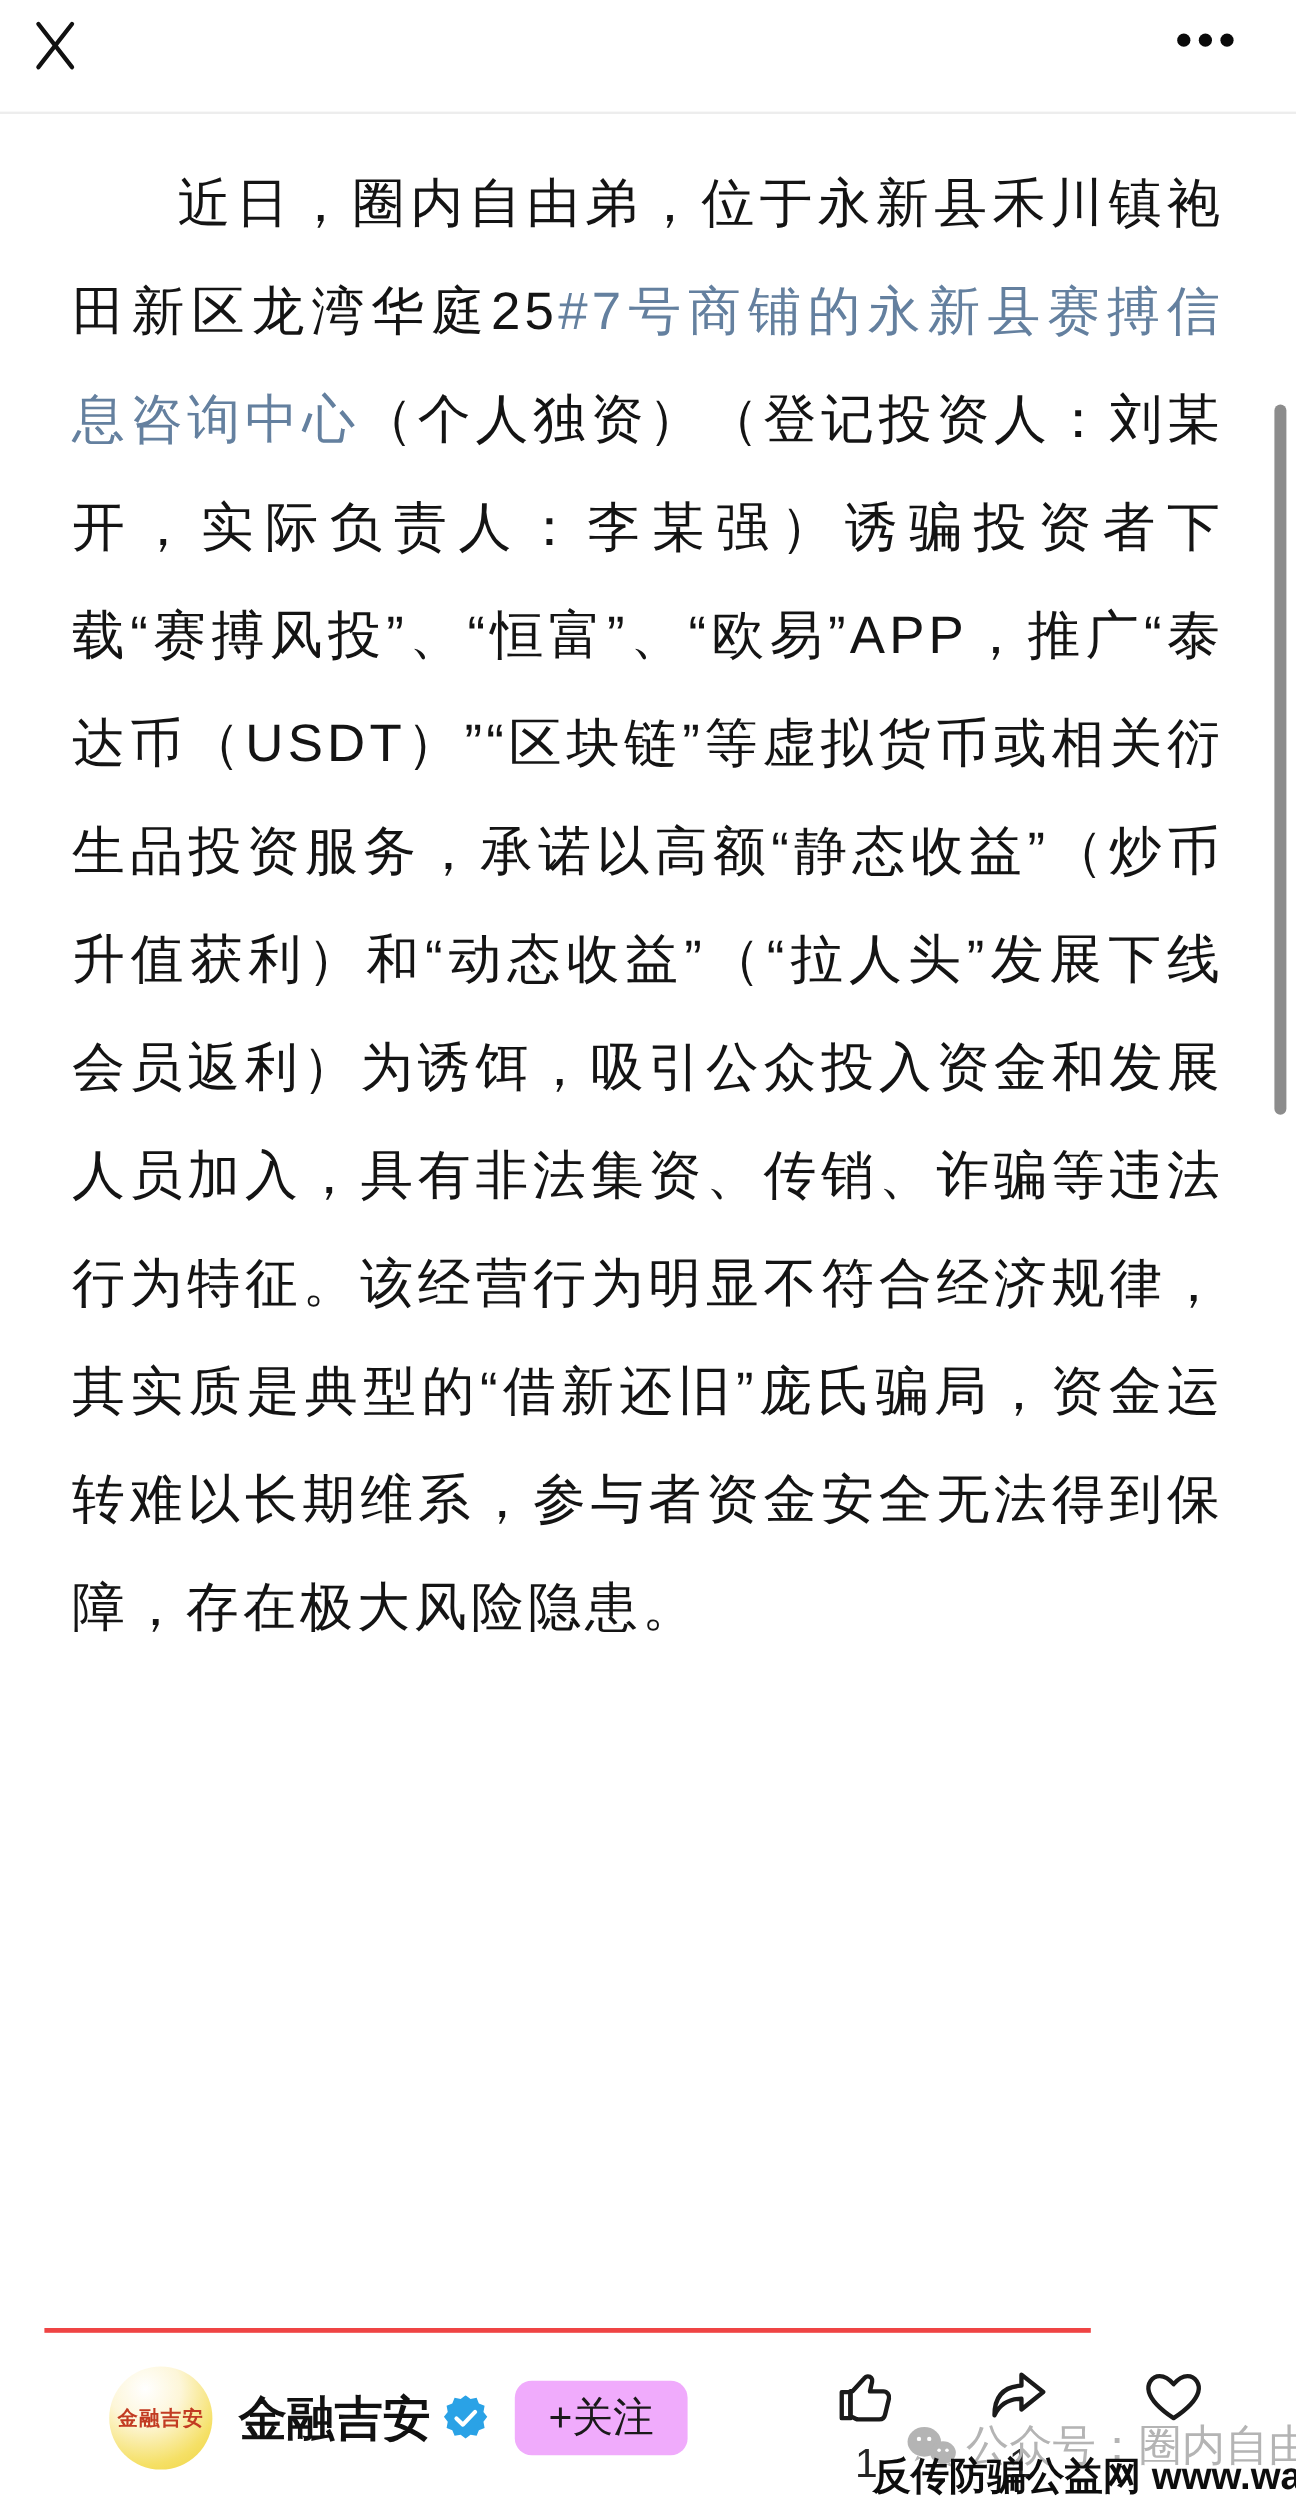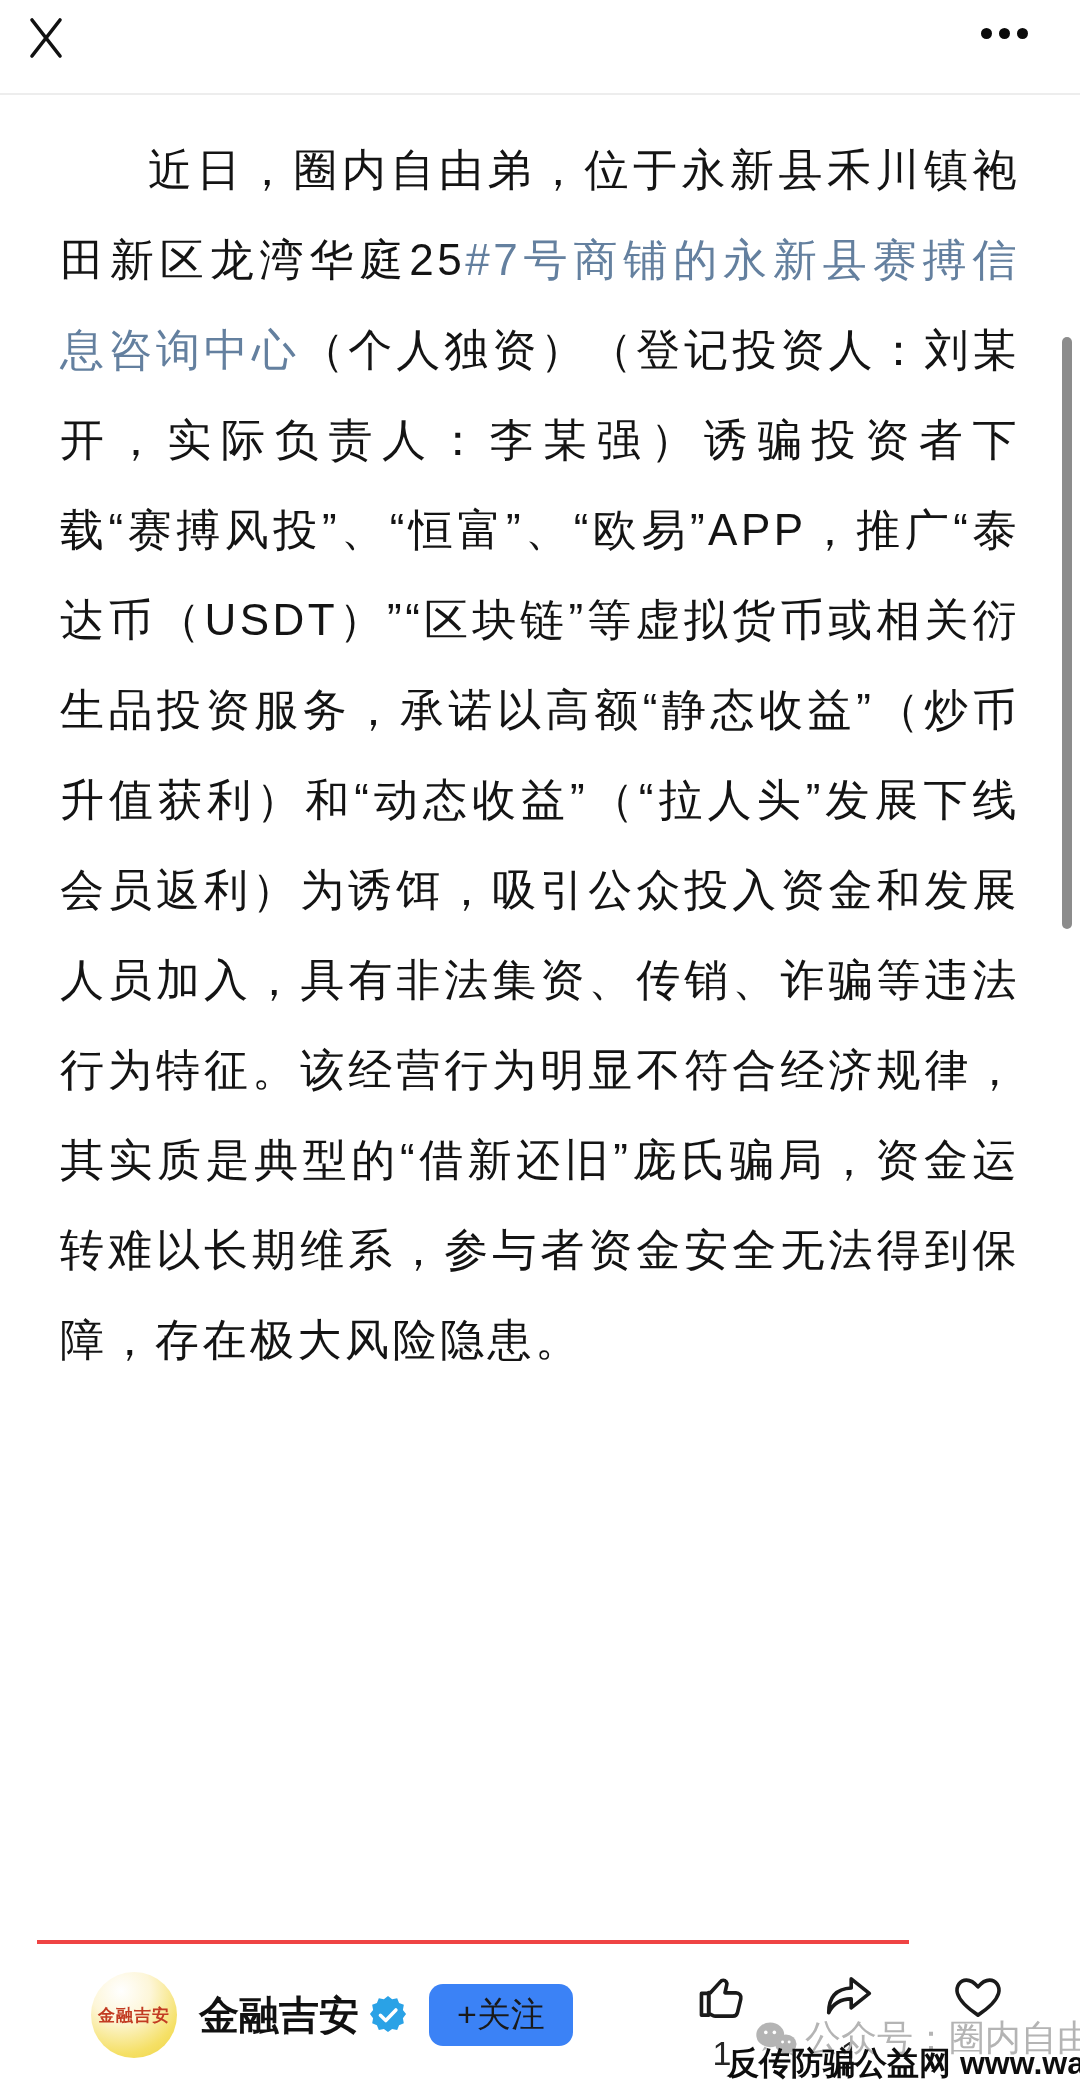--- a/index.html
+++ b/index.html
@@ -41,21 +41,21 @@
     width:86px; height:86px; border-radius:50%; flex:0 0 86px;
     background:radial-gradient(circle at 35% 22%, #ffffff 0%, #fdf6d8 34%, #f5e066 72%, #eed23e 100%);
     display:flex; align-items:center; justify-content:center;
     cursor:pointer; overflow:hidden;
   }
   .avatar span { font-size:17px; font-weight:700; color:#c23b22; letter-spacing:1px; white-space:nowrap; }
   .acc-name { margin-left:22px; font-size:40px; font-weight:600; color:#111; cursor:pointer; }
   .badge { margin-left:10px; width:38px; height:38px; flex:0 0 38px; }
   .follow-btn {
     margin-left:22px; height:62px; padding:0 28px; border:none; border-radius:14px;
-    background:#3b82f6; color:#1a1a1a; font-size:34px;
+    background:#f0abfc; color:#1a1a1a; font-size:34px;
     font-family:inherit; display:flex; align-items:center; cursor:pointer; white-space:nowrap;
   }
   .actions { position:absolute; left:652px; top:24px; display:flex; gap:62px; }
   .action-col { width:66px; display:flex; flex-direction:column; align-items:center; cursor:pointer; }
   .action-col svg { width:58px; height:58px; }
   .action-count { margin-top:8px; font-size:34px; color:#262626; min-height:40px; }
   
   .wm-gray {
     position:absolute; left:716px; top:70px; display:flex; align-items:center; gap:6px;
     color:#b4b4b4; font-size:36px; white-space:nowrap; z-index:1; pointer-events:none;

